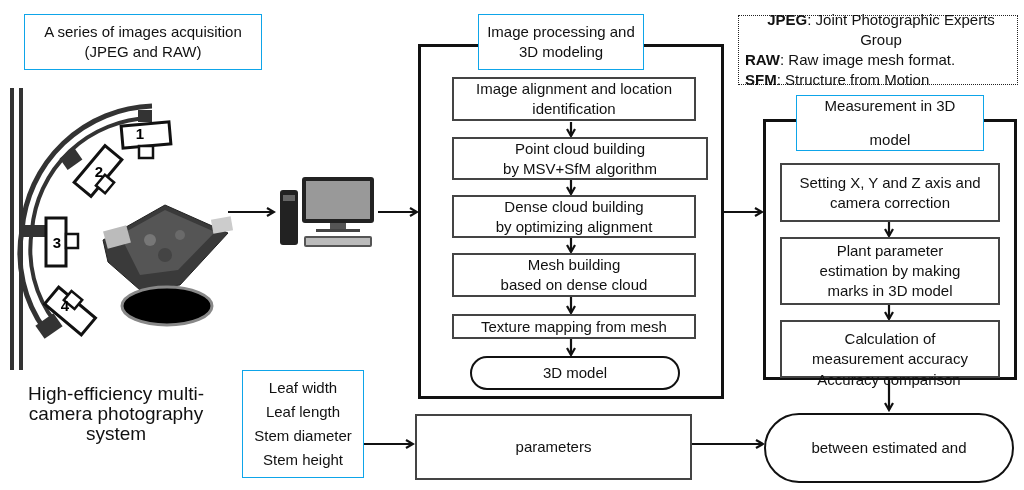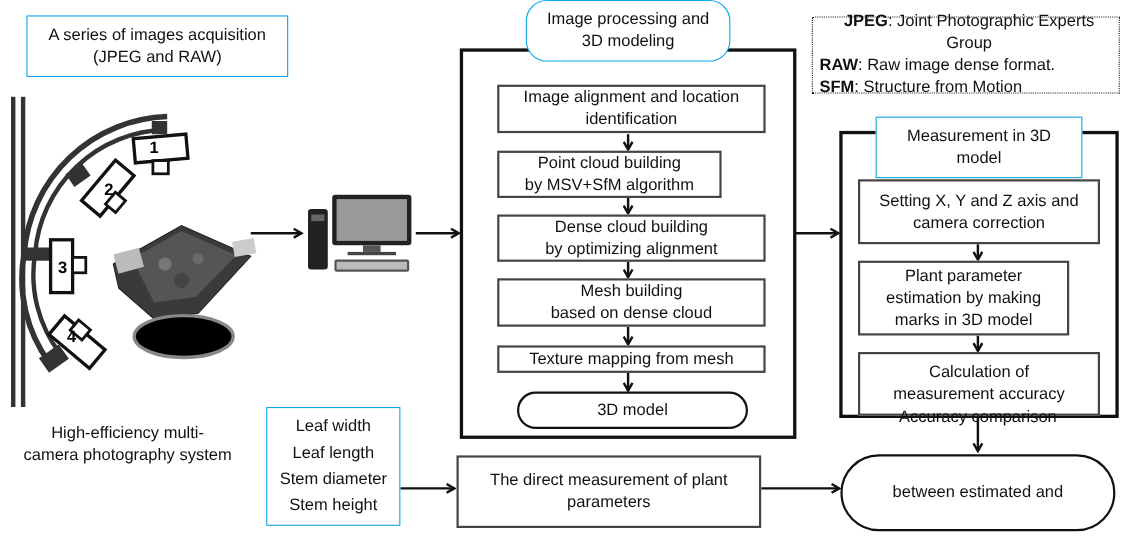--- a/index.html
+++ b/index.html
@@ -6,21 +6,21 @@
   body { width: 1024px; height: 490px; position: relative; overflow: hidden;
          font-family: "Liberation Sans", sans-serif; color: #111; }
   .box { position: absolute; box-sizing: border-box; background: #fff;
          display: flex; flex-direction: column; align-items: center; justify-content: center;
          text-align: center; font-size: 15px; line-height: 20px; }
   .thick { border: 1px solid #0ea5e9; }
   .grey { border: 2px solid #444; }
   .dotted { border: 1.5px dotted #222; align-items: flex-start; padding-left: 6px; }
   .pill { border: 2.5px solid #111; border-radius: 50px; }
   .frame { position: absolute; box-sizing: border-box; border: 3px solid #111; }
-  .label { position: absolute; text-align: center; font-size: 15px; line-height: 20px; }
+  .label { position: absolute; text-align: center; font-size: 19px; line-height: 20px; }
   svg.overlay { position: absolute; left: 0; top: 0; }
   .line { display: block; }
   b { font-weight: bold; }
 </style>
 </head>
 <body>
 
 <svg class="overlay" width="1024" height="490">
   <defs>
     <marker id="ah" markerWidth="10" markerHeight="10" refX="8" refY="5" orient="auto" markerUnits="userSpaceOnUse">
@@ -108,82 +108,81 @@
   <span class="line">A series of images acquisition</span>
   <span class="line">(JPEG and RAW)</span>
 </div>
 
 <div class="label" style="left:0px;top:384px;width:232px;">
   <span class="line">High-efficiency multi-</span>
   <span class="line">camera photography system</span>
 </div>
 
 <div class="frame" style="left:418px;top:44px;width:306px;height:355px;"></div>
-<div class="box thick" style="left:478px;top:0;width:186px;height:56px;border-radius:19px;">
+<div class="box thick" style="left:478px;top:14px;width:166px;height:56px;">
   <span class="line">Image processing and</span>
   <span class="line">3D modeling</span>
 </div>
 
 <div class="box grey" style="left:452px;top:77px;width:244px;height:44px;">
   <span class="line">Image alignment and location</span>
   <span class="line">identification</span>
 </div>
-<div class="box grey" style="left:452px;top:137px;width:204px;height:43px;">
+<div class="box grey" style="left:452px;top:137px;width:256px;height:43px;">
   <span class="line">Point cloud building</span>
   <span class="line">by MSV+SfM algorithm</span>
 </div>
 <div class="box grey" style="left:452px;top:195px;width:244px;height:43px;">
   <span class="line">Dense cloud building</span>
   <span class="line">by optimizing alignment</span>
 </div>
 <div class="box grey" style="left:452px;top:253px;width:244px;height:44px;">
   <span class="line">Mesh building</span>
   <span class="line">based on dense cloud</span>
 </div>
 <div class="box grey" style="left:452px;top:314px;width:244px;height:25px;">
   <span class="line">Texture mapping from mesh</span>
 </div>
 <div class="box pill" style="left:470px;top:356px;width:210px;height:34px;">
   <span class="line">3D model</span>
 </div>
 
 <div class="box dotted" style="left:738px;top:15px;width:280px;height:70px;">
   <div><b>JPEG</b><span>: Joint Photographic Experts Group</span></div>
-  <div><b>RAW</b><span>: Raw image dense format.</span></div>
+  <div><b>RAW</b><span>: Raw image mesh format.</span></div>
   <div><b>SFM</b><span>: Structure from Motion</span></div>
 </div>
 
 <div class="frame" style="left:763px;top:119px;width:254px;height:261px;"></div>
-<div class="box thick" style="left:796px;top:106px;width:188px;height:56px;">
+<div class="box thick" style="left:796px;top:95px;width:188px;height:56px;justify-content:space-between;">
   <span class="line">Measurement in 3D</span>
   <span class="line">model</span>
 </div>
 <div class="box grey" style="left:780px;top:163px;width:220px;height:59px;">
   <span class="line">Setting X, Y and Z axis and</span>
   <span class="line">camera correction</span>
 </div>
-<div class="box grey" style="left:780px;top:237px;width:192px;height:68px;">
+<div class="box grey" style="left:780px;top:237px;width:220px;height:68px;">
   <span class="line">Plant parameter</span>
   <span class="line">estimation by making</span>
   <span class="line">marks in 3D model</span>
 </div>
 <div class="box grey" style="left:780px;top:320px;width:220px;height:58px;">
   <span class="line">Calculation of</span>
   <span class="line">measurement accuracy</span>
 </div>
 
 <div class="box thick" style="left:242px;top:370px;width:122px;height:108px;">
   <span class="line" style="line-height:24px;">Leaf width</span>
   <span class="line" style="line-height:24px;">Leaf length</span>
   <span class="line" style="line-height:24px;">Stem diameter</span>
   <span class="line" style="line-height:24px;">Stem height</span>
 </div>
 
 <div class="box grey" style="left:415px;top:414px;width:277px;height:66px;">
-  <span class="line">The direct measurement of plant</span>
   <span class="line">parameters</span>
 </div>
 
 <div class="box pill" style="left:764px;top:413px;width:250px;height:70px;border-radius:40px;gap:48px;">
   <span class="line">Accuracy comparison</span>
   <span class="line">between estimated and</span>
   <span class="line">measured values</span>
 </div>
 
 </body></html>

